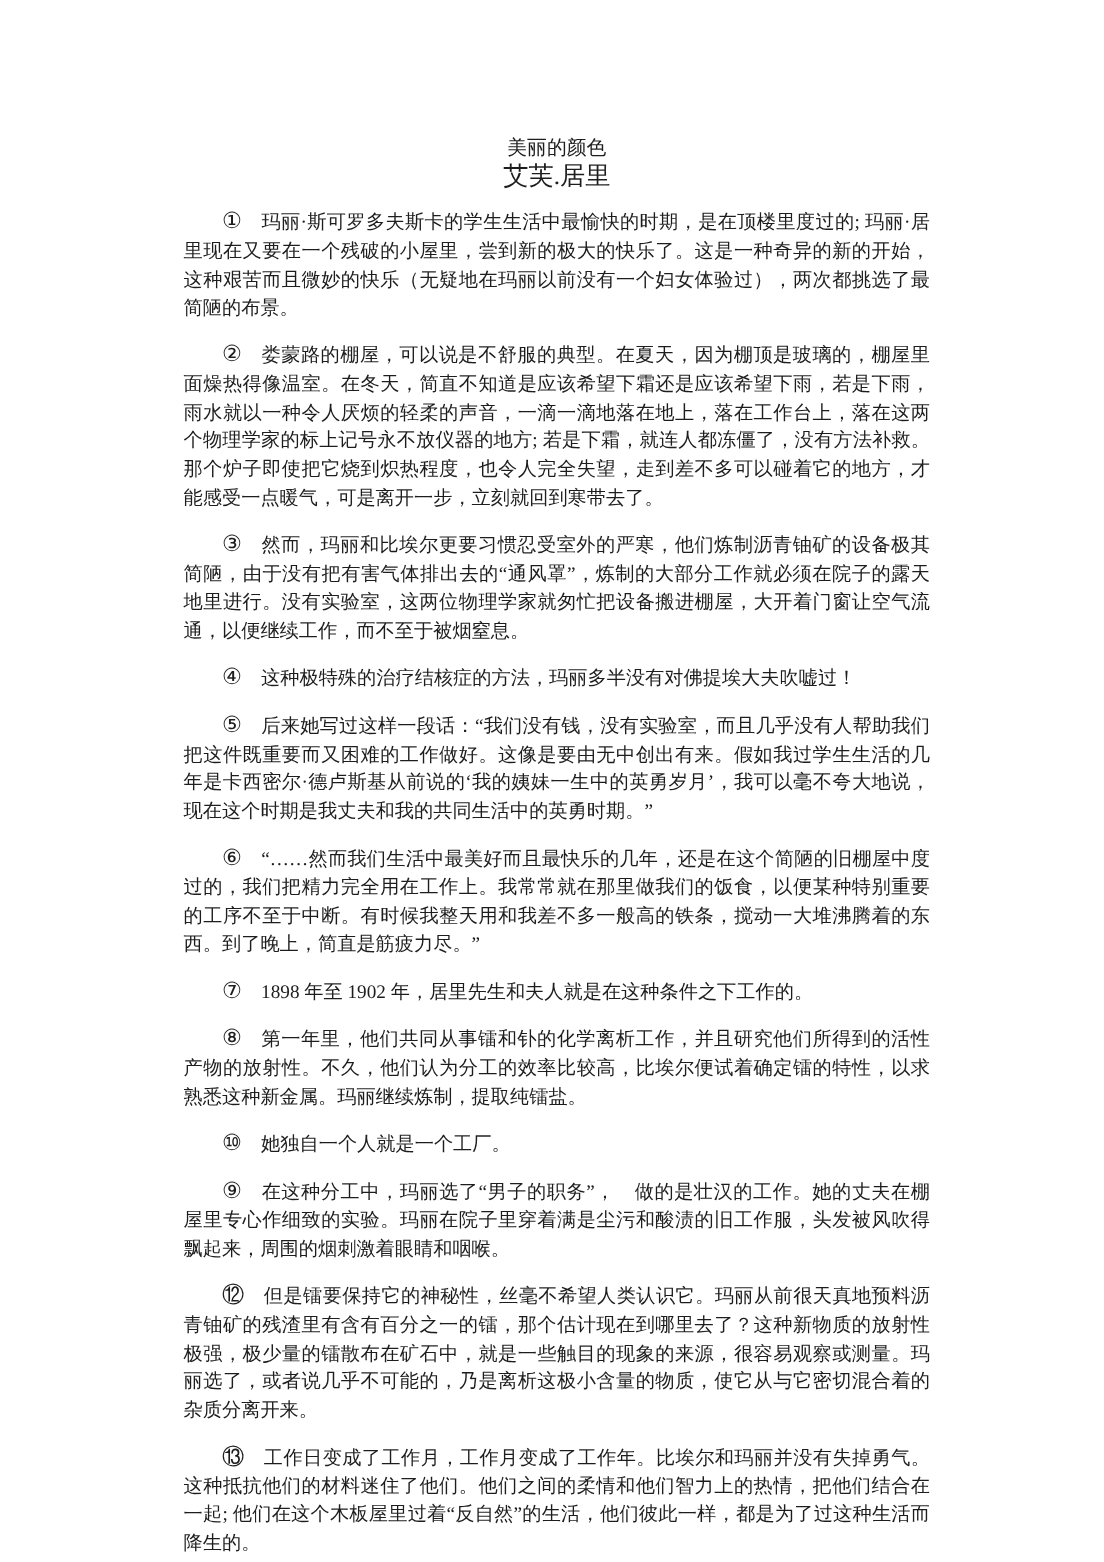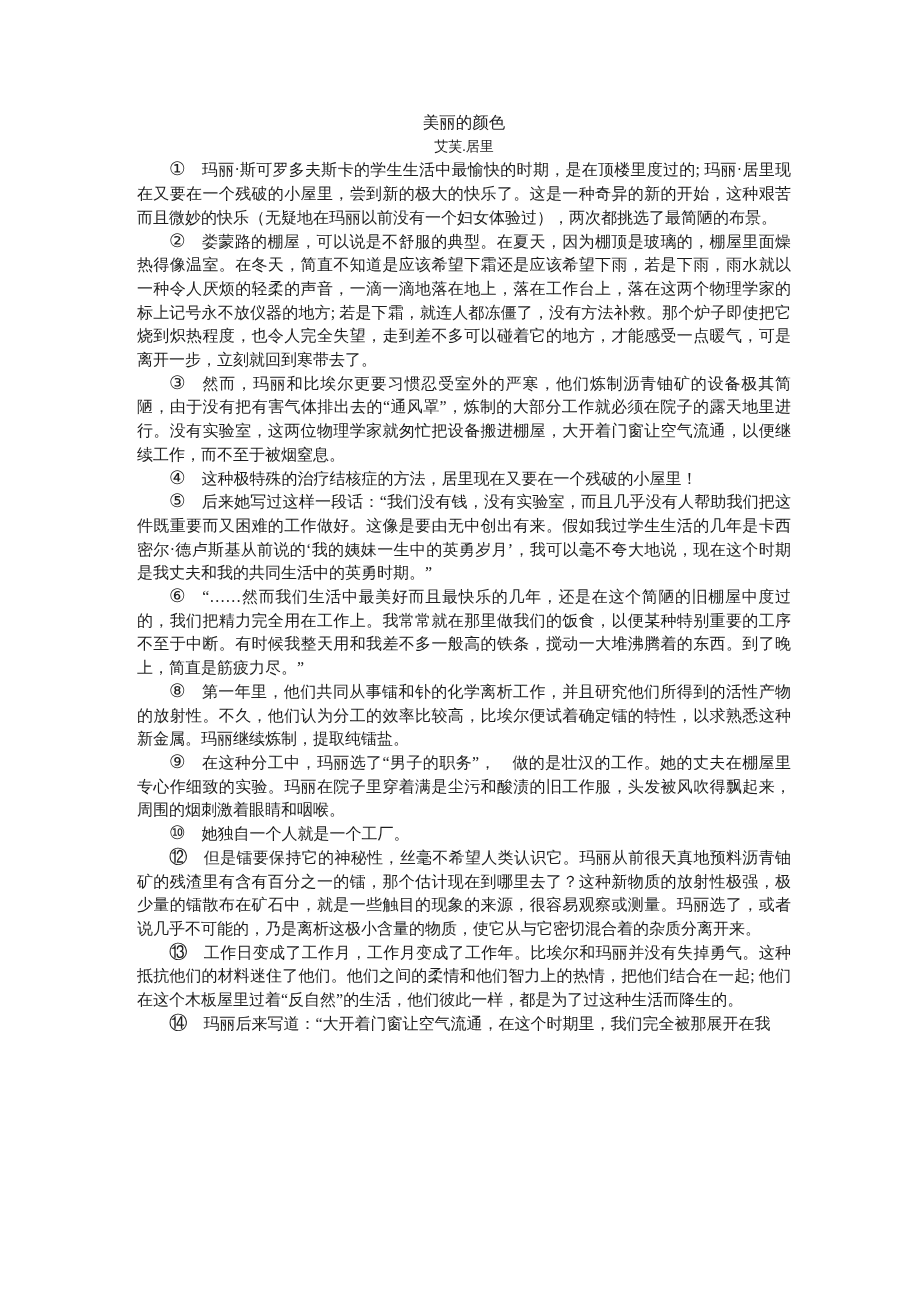--- a/index.html
+++ b/index.html
@@ -24,26 +24,26 @@
   }
   .doc-title {
     text-align: center;
     font-size: 16.5px;
     line-height: 23.7px;
     font-weight: normal;
     margin: 0;
   }
   .doc-author {
     text-align: center;
-    font-size: 14px;
+    font-size: 21px;
     line-height: 23.7px;
     margin: 0;
   }
   .para {
-    margin: 0;
+    margin: 16px;
     font-size: 16px;
     line-height: 23.7px;
     text-align: justify;
     text-indent: 32px;
   }
   .marker {
     font-size: 18.5px;
     margin-right: 16px;
   }
 </style>
@@ -51,24 +51,25 @@
 <body>
 
 <div class="screen">
   <div class="page-content">
     <h1 class="doc-title">美丽的颜色</h1>
     <div class="doc-author">艾芙.居里</div>
     <div>
         <p class="para"><span class="marker">①</span><span>玛丽·斯可罗多夫斯卡的学生生活中最愉快的时期，是在顶楼里度过的; 玛丽·居里现在又要在一个残破的小屋里，尝到新的极大的快乐了。这是一种奇异的新的开始，这种艰苦而且微妙的快乐（无疑地在玛丽以前没有一个妇女体验过），两次都挑选了最简陋的布景。</span></p>
         <p class="para"><span class="marker">②</span><span>娄蒙路的棚屋，可以说是不舒服的典型。在夏天，因为棚顶是玻璃的，棚屋里面燥热得像温室。在冬天，简直不知道是应该希望下霜还是应该希望下雨，若是下雨，雨水就以一种令人厌烦的轻柔的声音，一滴一滴地落在地上，落在工作台上，落在这两个物理学家的标上记号永不放仪器的地方; 若是下霜，就连人都冻僵了，没有方法补救。那个炉子即使把它烧到炽热程度，也令人完全失望，走到差不多可以碰着它的地方，才能感受一点暖气，可是离开一步，立刻就回到寒带去了。</span></p>
         <p class="para"><span class="marker">③</span><span>然而，玛丽和比埃尔更要习惯忍受室外的严寒，他们炼制沥青铀矿的设备极其简陋，由于没有把有害气体排出去的“通风罩”，炼制的大部分工作就必须在院子的露天地里进行。没有实验室，这两位物理学家就匆忙把设备搬进棚屋，大开着门窗让空气流通，以便继续工作，而不至于被烟窒息。</span></p>
-        <p class="para"><span class="marker">④</span><span>这种极特殊的治疗结核症的方法，居里现在又要在一个残破的小屋里！</span></p>
+        <p class="para"><span class="marker">④</span><span>这种极特殊的治疗结核症的方法，玛丽多半没有对佛提埃大夫吹嘘过！</span></p>
         <p class="para"><span class="marker">⑤</span><span>后来她写过这样一段话：“我们没有钱，没有实验室，而且几乎没有人帮助我们把这件既重要而又困难的工作做好。这像是要由无中创出有来。假如我过学生生活的几年是卡西密尔·德卢斯基从前说的‘我的姨妹一生中的英勇岁月’，我可以毫不夸大地说，现在这个时期是我丈夫和我的共同生活中的英勇时期。”</span></p>
         <p class="para"><span class="marker">⑥</span><span>“……然而我们生活中最美好而且最快乐的几年，还是在这个简陋的旧棚屋中度过的，我们把精力完全用在工作上。我常常就在那里做我们的饭食，以便某种特别重要的工序不至于中断。有时候我整天用和我差不多一般高的铁条，搅动一大堆沸腾着的东西。到了晚上，简直是筋疲力尽。”</span></p>
+        <p class="para"><span class="marker">⑦</span><span>1898 年至 1902 年，居里先生和夫人就是在这种条件之下工作的。</span></p>
         <p class="para"><span class="marker">⑧</span><span>第一年里，他们共同从事镭和钋的化学离析工作，并且研究他们所得到的活性产物的放射性。不久，他们认为分工的效率比较高，比埃尔便试着确定镭的特性，以求熟悉这种新金属。玛丽继续炼制，提取纯镭盐。</span></p>
+        <p class="para"><span class="marker">⑩</span><span>她独自一个人就是一个工厂。</span></p>
         <p class="para"><span class="marker">⑨</span><span>在这种分工中，玛丽选了“男子的职务”，　做的是壮汉的工作。她的丈夫在棚屋里专心作细致的实验。玛丽在院子里穿着满是尘污和酸渍的旧工作服，头发被风吹得飘起来，周围的烟刺激着眼睛和咽喉。</span></p>
-        <p class="para"><span class="marker">⑩</span><span>她独自一个人就是一个工厂。</span></p>
         <p class="para"><span class="marker">⑫</span><span>但是镭要保持它的神秘性，丝毫不希望人类认识它。玛丽从前很天真地预料沥青铀矿的残渣里有含有百分之一的镭，那个估计现在到哪里去了？这种新物质的放射性极强，极少量的镭散布在矿石中，就是一些触目的现象的来源，很容易观察或测量。玛丽选了，或者说几乎不可能的，乃是离析这极小含量的物质，使它从与它密切混合着的杂质分离开来。</span></p>
         <p class="para"><span class="marker">⑬</span><span>工作日变成了工作月，工作月变成了工作年。比埃尔和玛丽并没有失掉勇气。这种抵抗他们的材料迷住了他们。他们之间的柔情和他们智力上的热情，把他们结合在一起; 他们在这个木板屋里过着“反自然”的生活，他们彼此一样，都是为了过这种生活而降生的。</span></p>
         <p class="para"><span class="marker">⑭</span><span>玛丽后来写道：“大开着门窗让空气流通，在这个时期里，我们完全被那展开在我</span></p>
       </div>
   </div>
 </div>
 
 </body></html>

